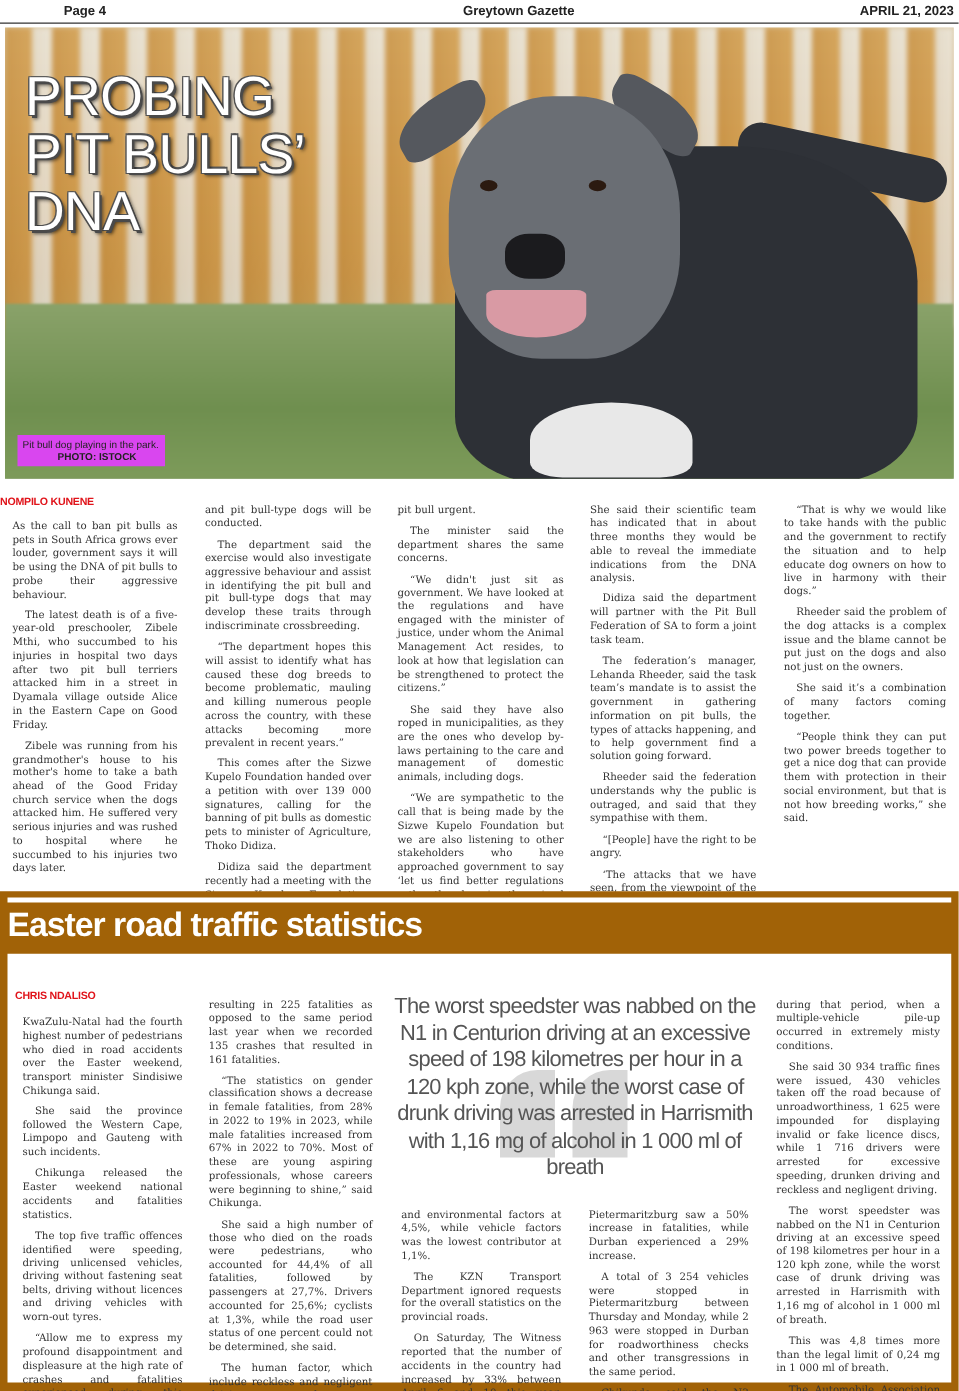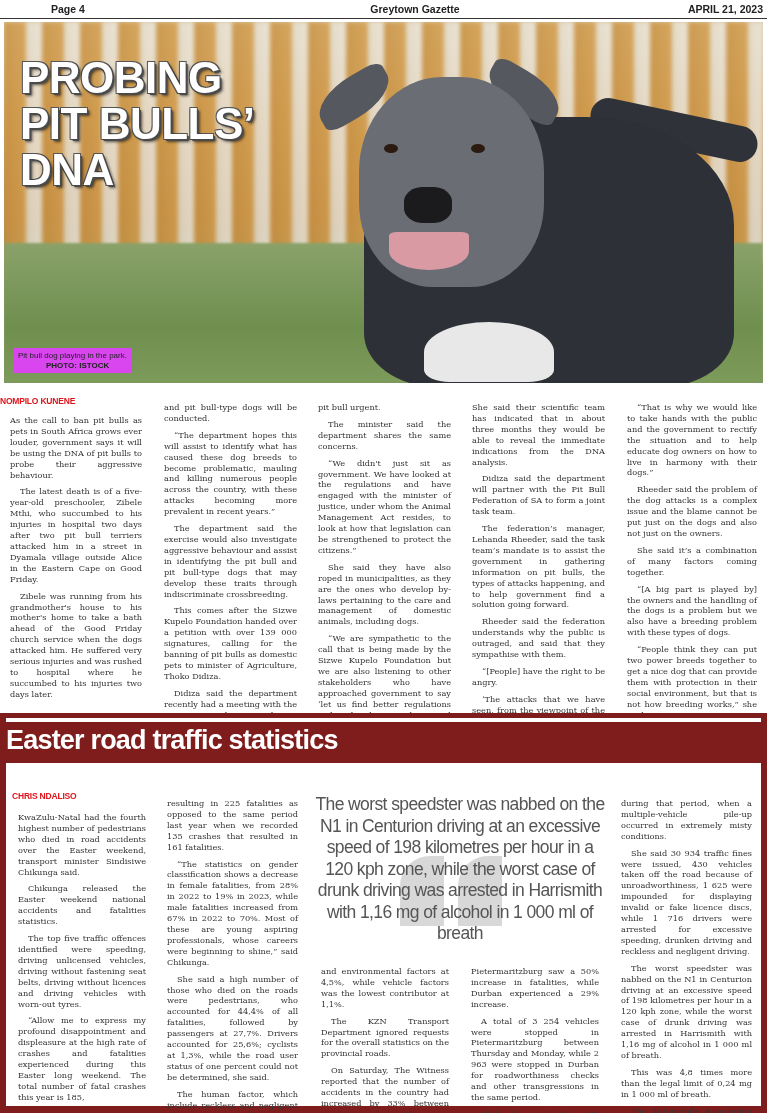--- a/index.html
+++ b/index.html
@@ -19,34 +19,34 @@
   .dog-tail { position:absolute; left:585px; top:90px; width:170px; height:36px; background:#2f3238; border-radius:40px; transform:rotate(12deg); }
   .dog-head { position:absolute; left:355px; top:55px; width:185px; height:210px; background:#6a6e74; border-radius:45% 45% 40% 40%; }
   .dog-ear-l { position:absolute; left:310px; top:55px; width:80px; height:40px; background:#55585e; border-radius:60% 20% 60% 20%; transform:rotate(-30deg); }
   .dog-ear-r { position:absolute; left:480px; top:50px; width:80px; height:40px; background:#55585e; border-radius:20% 60% 20% 60%; transform:rotate(30deg); }
   .dog-nose { position:absolute; left:400px; top:165px; width:48px; height:36px; background:#1b1b1e; border-radius:40%; }
   .dog-eye-l { position:absolute; left:380px; top:122px; width:14px; height:9px; background:#2b1a10; border-radius:50%; }
   .dog-eye-r { position:absolute; left:467px; top:122px; width:14px; height:9px; background:#2b1a10; border-radius:50%; }
   .dog-mouth { position:absolute; left:385px; top:210px; width:80px; height:38px; background:#d99aa4; border-radius:10% 10% 50% 50%; }
   .dog-chest { position:absolute; left:420px; top:300px; width:130px; height:60px; background:#e8e8e8; border-radius:50% 50% 20% 20%; }
 
-  .headline { position:absolute; left:20px; top:55px; font-family:"Liberation Sans", sans-serif; font-weight:bold; font-size:44px; line-height:46px; color:#ffffff; letter-spacing:-0.5px;
+  .headline { position:absolute; left:20px; top:55px; font-family:"Liberation Sans", sans-serif; font-weight:normal; font-size:44px; line-height:46px; color:#ffffff; letter-spacing:-0.5px;
     text-shadow: 2px 2px 0 #4a4a4a, 3px 3px 3px rgba(0,0,0,.6), -1px -1px 0 #555, 1px -1px 0 #555, -1px 1px 0 #555; }
   .headline div { white-space:nowrap; }
 
   .caption { position:absolute; left:14px; top:348px; background:#d946ef; padding:3px 5px 2px 4px; font-family:"Liberation Sans", sans-serif; font-size:8px; line-height:10px; color:#222; }
   .caption .credit { font-weight:bold;padding-left:28px; }
 
   .byline { position:absolute; font-family:"Liberation Sans", sans-serif; font-weight:bold; font-size:8.5px; color:#e0141b; letter-spacing:-0.2px; }
 
   .col { position:absolute; font-size:8.2px; line-height:10.9px; text-align:justify; color:#333; }
   .col p { margin:6px; text-indent:10px; }
   .col p.first { text-indent:0; }
 
-  .box { position:absolute; left:0; top:713px; width:767px; height:400px; background:#7f1d1d; }
+  .box { position:absolute; left:0; top:713px; width:767px; height:400px; background:#a16207; }
   .box-stripe { position:absolute; left:6px; top:5px; width:755px; height:4px; background:#ffffff; }
   .box-title { position:absolute; left:6px; top:12px; font-family:"Liberation Sans", sans-serif; font-weight:bold; font-size:27px; letter-spacing:-0.8px; color:#ffffff; }
   .box-inner { position:absolute; left:6px; top:50px; width:755px; height:343px; background:#ffffff; }
 
   .pullquote { position:absolute; left:312px; top:794px; width:296px; text-align:center; font-family:"Liberation Sans", sans-serif; font-weight:normal; font-size:17.5px; line-height:21.5px; color:#555; letter-spacing:-0.6px; }
   .quote-mark { position:absolute; left:400px; top:836px; width:120px; height:90px; }
   .quote-mark div { position:absolute; background:#d8d8d8; }
 </style>
 </head>
 <body>
@@ -85,22 +85,22 @@
 
 <div class="byline" style="left:0; top:396px;">NOMPILO KUNENE</div>
 
 <div class="col" style="left:4px; top:409px; width:144px;">
     <p class="first">As the call to ban pit bulls as pets in South Africa grows ever louder, government says it will be using the DNA of pit bulls to probe their aggressive behaviour.</p>
     <p>The latest death is of a five-year-old preschooler, Zibele Mthi, who succumbed to his injuries in hospital two days after two pit bull terriers attacked him in a street in Dyamala village outside Alice in the Eastern Cape on Good Friday.</p>
     <p>Zibele was running from his grandmother's house to his mother's home to take a bath ahead of the Good Friday church service when the dogs attacked him. He suffered very serious injuries and was rushed to hospital where he succumbed to his injuries two days later.</p>
   </div>
 <div class="col" style="left:158px; top:396px; width:145px;">
     <p class="first">and pit bull-type dogs will be conducted.</p>
+    <p>The department said the exercise would also investigate aggressive behaviour and assist in identifying the pit bull and pit bull-type dogs that may develop these traits through indiscriminate crossbreeding.</p>
     <p>“The department hopes this will assist to identify what has caused these dog breeds to become problematic, mauling and killing numerous people across the country, with these attacks becoming more prevalent in recent years.”</p>
-    <p>The department said the exercise would also investigate aggressive behaviour and assist in identifying the pit bull and pit bull-type dogs that may develop these traits through indiscriminate crossbreeding.</p>
     <p>This comes after the Sizwe Kupelo Foundation handed over a petition with over 139 000 signatures, calling for the banning of pit bulls as domestic pets to minister of Agriculture, Thoko Didiza.</p>
     <p>Didiza said the department recently had a meeting with the Sizwe Kupelo Foundation, where the foundation raised concerns about the loss of lives caused by</p>
   </div>
 <div class="col" style="left:312px; top:396px; width:145px;">
     <p class="first">pit bull urgent.</p>
     <p>The minister said the department shares the same concerns.</p>
     <p>“We didn't just sit as government. We have looked at the regulations and have engaged with the minister of justice, under whom the Animal Management Act resides, to look at how that legislation can be strengthened to protect the citizens.”</p>
     <p>She said they have also roped in municipalities, as they are the ones who develop by-laws pertaining to the care and management of domestic animals, including dogs.</p>
     <p>“We are sympathetic to the call that is being made by the Sizwe Kupelo Foundation but we are also listening to other stakeholders who have approached government to say ‘let us find better regulations rather than banning the animal altogether’.”</p>
     <p>Didiza said they have also engaged with the Association of Pit Bulls in SA.</p>
@@ -111,34 +111,34 @@
     <p>The federation’s manager, Lehanda Rheeder, said the task team’s mandate is to assist the government in gathering information on pit bulls, the types of attacks happening, and to help government find a solution going forward.</p>
     <p>Rheeder said the federation understands why the public is outraged, and said that they sympathise with them.</p>
     <p>“[People] have the right to be angry.</p>
     <p>‘The attacks that we have seen, from the viewpoint of the federation, were never supposed to have happened.</p>
     <p>“Our dogs are not supposed to</p>
   </div>
 <div class="col" style="left:621px; top:396px; width:142px;">
     <p>“That is why we would like to take hands with the public and the government to rectify the situation and to help educate dog owners on how to live in harmony with their dogs.”</p>
     <p>Rheeder said the problem of the dog attacks is a complex issue and the blame cannot be put just on the dogs and also not just on the owners.</p>
     <p>She said it’s a combination of many factors coming together.</p>
-    <p>“[A big part is played by] the owners and the handling of the dogs is a problem but we also have a breeding problem with these types of dogs.</p>
     <p>“People think they can put two power breeds together to get a nice dog that can provide them with protection in their social environment, but that is not how breeding works,” she said.</p>
   </div>
 
 <div class="box">
   <div class="box-stripe"></div>
   <div class="box-title">Easter road traffic statistics</div>
   <div class="box-inner"></div>
 </div>
 
 <div class="byline" style="left:12px; top:791px;">CHRIS NDALISO</div>
 
 <div class="col" style="left:12px; top:806px; width:140px;">
     <p class="first">KwaZulu-Natal had the fourth highest number of pedestrians who died in road accidents over the Easter weekend, transport minister Sindisiwe Chikunga said.</p>
+    <p>She said the province followed the Western Cape, Limpopo and Gauteng with such incidents.</p>
     <p>Chikunga released the Easter weekend national accidents and fatalities statistics.</p>
     <p>The top five traffic offences identified were speeding, driving unlicensed vehicles, driving without fastening seat belts, driving without licences and driving vehicles with worn-out tyres.</p>
     <p>“Allow me to express my profound disappointment and displeasure at the high rate of crashes and fatalities experienced during this Easter long weekend. The total number of fatal crashes this year is 185,</p>
   </div>
 <div class="col" style="left:161px; top:792px; width:143px;">
     <p class="first">resulting in 225 fatalities as opposed to the same period last year when we recorded 135 crashes that resulted in 161 fatalities.</p>
     <p>“The statistics on gender classification shows a decrease in female fatalities, from 28% in 2022 to 19% in 2023, while male fatalities increased from 67% in 2022 to 70%. Most of these are young aspiring professionals, whose careers were beginning to shine,” said Chikunga.</p>
     <p>She said a high number of those who died on the roads were pedestrians, who accounted for 44,4% of all fatalities, followed by passengers at 27,7%. Drivers accounted for 25,6%; cyclists at 1,3%, while the road user status of one percent could not be determined, she said.</p>
     <p>The human factor, which include reckless and negligent driving, was the most prominent contributing factor in all fatalities at 96,2%, followed by road</p>
   </div>

